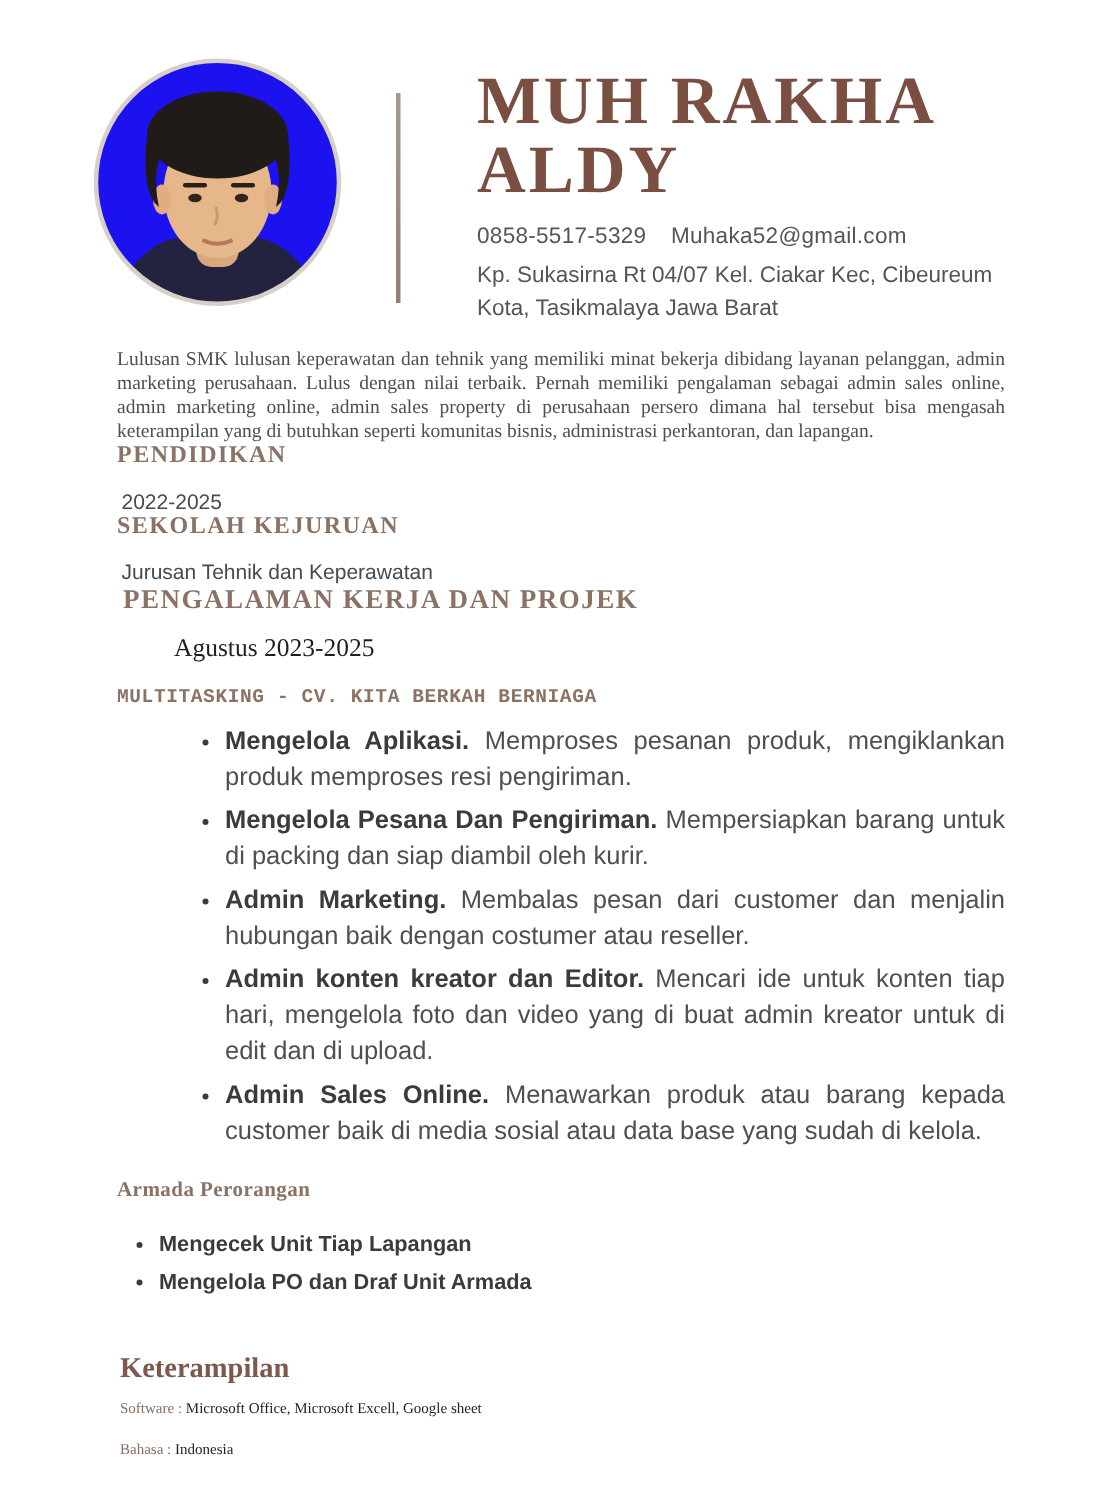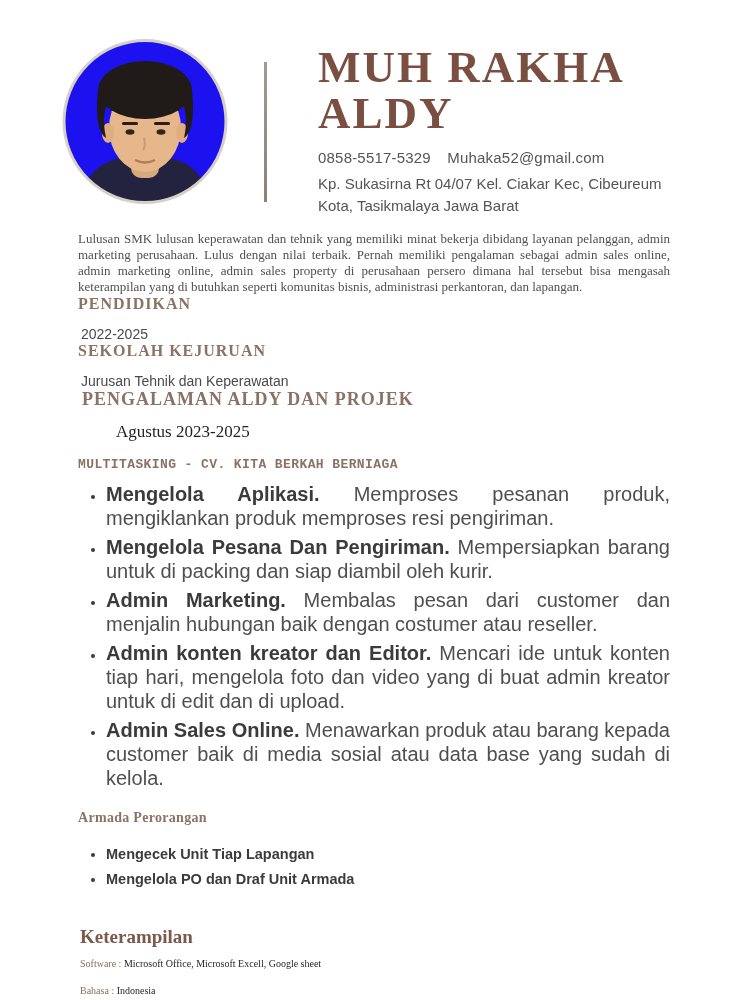--- a/index.html
+++ b/index.html
@@ -58,22 +58,22 @@
     font-size:17px; color:#1f1f1f; margin-top:12px; padding-left:2px;margin-left:36px;
   }
   .company {
     font-family:Liberation Mono, monospace;
     font-weight:bold; font-size:13px; color:#8a7265;
     letter-spacing:0.4px; margin-top:15px;
   }
 
   ul.bullets { margin:10px 0 0 0; padding-left:28px; }
   ul.bullets li {
-    font-size:20px; line-height:24px; color:#4f4f4f;
-    text-align:justify; margin-bottom:5px;
+    font-size:17px; line-height:24px; color:#4f4f4f;
+    text-align:justify; margin-bottom:5px;margin-left:44px;
   }
   ul.bullets li::marker { color:#3b3b3b; font-size:13px; }
   .b-title { font-weight:bold; color:#3b3b3b; }
 
   .subheading {
     font-family:"Liberation Serif", serif;
     font-weight:bold; font-size:14px; color:#8a7265;
     letter-spacing:0.3px; margin-top:20px;
   }
   ul.sub-bullets { margin:16px 0 15px 0; padding-left:28px; }
@@ -154,21 +154,21 @@
   <div class="content">
 
     <p class="summary">Lulusan SMK lulusan keperawatan  dan tehnik yang memiliki minat bekerja dibidang layanan pelanggan, admin marketing perusahaan. Lulus dengan nilai terbaik. Pernah memiliki pengalaman sebagai admin sales online, admin marketing online, admin sales property di perusahaan persero dimana hal tersebut bisa mengasah keterampilan yang di butuhkan seperti komunitas bisnis, administrasi perkantoran, dan lapangan.</p>
 
     <h2 class="sec sec-pendidikan">PENDIDIKAN</h2>
     <div class="plain-line">2022-2025</div>
 
     <h2 class="sec sec-sekolah">SEKOLAH KEJURUAN</h2>
     <div class="plain-line">Jurusan Tehnik dan Keperawatan</div>
 
-    <h2 class="sec sec-pengalaman">PENGALAMAN ALDY DAN PROJEK</h2>
+    <h2 class="sec sec-pengalaman">PENGALAMAN KERJA DAN PROJEK</h2>
     <div class="period">Agustus 2023-2025</div>
     <div class="company">MULTITASKING - CV. KITA BERKAH BERNIAGA</div>
 
     <ul class="bullets">
       <li><span class="b-title">Mengelola Aplikasi.</span><span> Memproses pesanan produk, mengiklankan produk memproses resi pengiriman.</span></li>
       <li><span class="b-title">Mengelola Pesana Dan Pengiriman.</span><span> Mempersiapkan barang untuk di packing dan siap diambil oleh kurir.</span></li>
       <li><span class="b-title">Admin Marketing.</span><span> Membalas pesan dari customer dan menjalin hubungan baik dengan costumer atau reseller.</span></li>
       <li><span class="b-title">Admin konten kreator dan Editor.</span><span> Mencari ide untuk konten tiap hari, mengelola foto dan video yang di buat admin kreator untuk di edit dan di upload.</span></li>
       <li><span class="b-title">Admin Sales Online.</span><span> Menawarkan produk atau barang kepada customer baik di media sosial atau data base yang sudah di kelola.</span></li>
     </ul>

